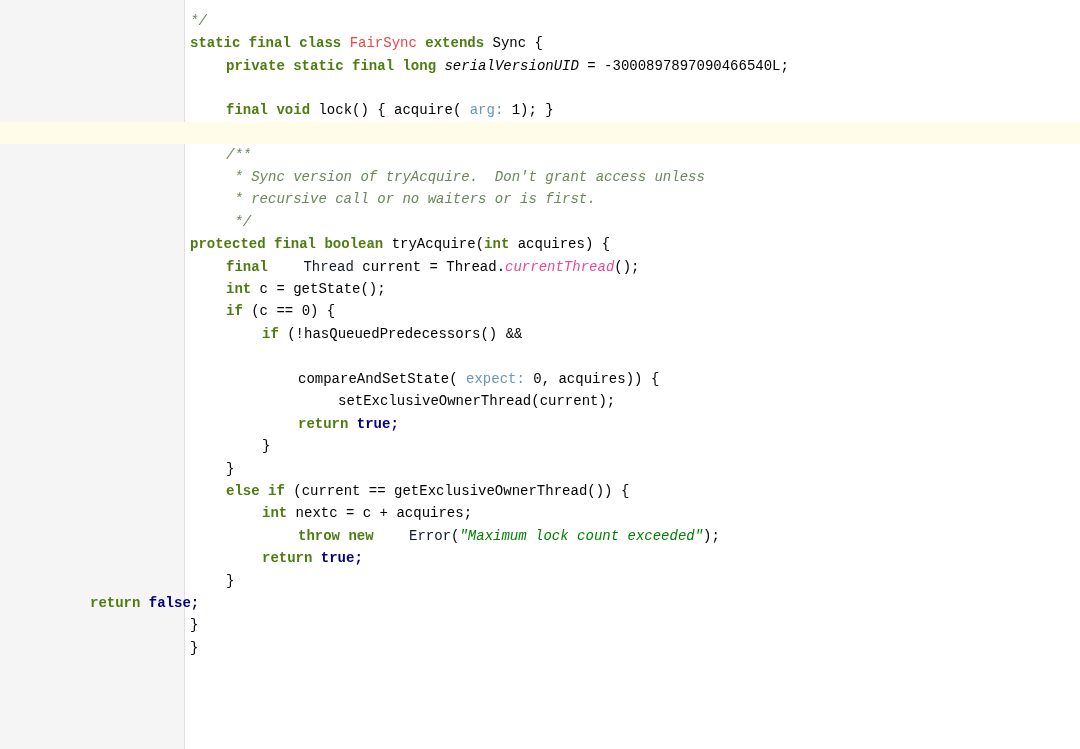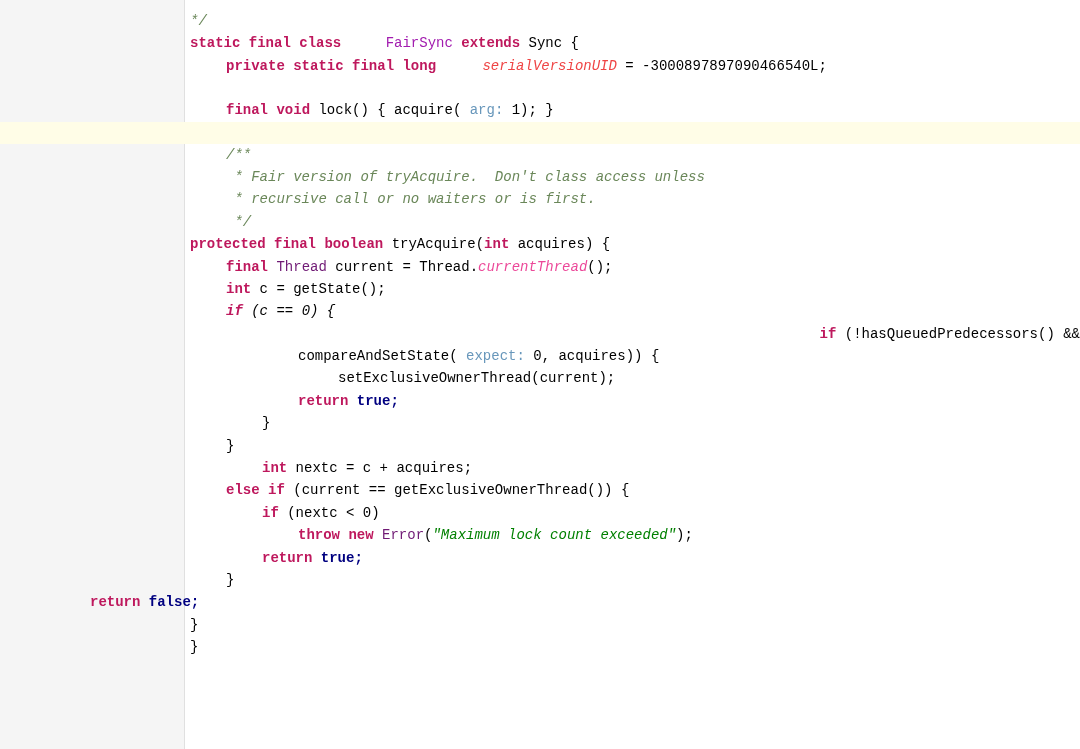--- a/index.html
+++ b/index.html
@@ -43,31 +43,31 @@
 
     .code-line.highlighted {
       background: #fffde7;
     }
 
     .line-content {
       display: inline;
     }
 
     
-    .kw { color: #be185d; font-weight: bold; } 
+    .kw { color: #4d7c0f; font-weight: bold; } 
     .kw2 { color: #000080; font-weight: bold; } 
-    .type { color: #701a75; } 
+    .type { color: #0f172a; margin-left: 27px; } 
     .method { color: #000000; } 
     .italic-method { color: #ec4899; font-style: italic; } 
     .comment { color: #6a8759; font-style: italic; } 
     .string { color: #008000; font-style: italic; } 
     .param-name { color: #6897bb; } 
-    .field { color: #ef4444; font-style: italic; margin-left: 38px; } 
+    .field { color: #000000; font-style: italic; } 
     .plain { color: #000000; } 
-    .class-name { color: #a21caf; margin-left: 36px; } 
+    .class-name { color: #ef4444; } 
 
     .left-gutter {
       position: absolute;
       left: 0;
       top: 0;
       width: 185px;
       height: 100%;
       background: #f5f5f5;
       border-right: 1px solid #e0e0e0;
     }
@@ -78,36 +78,35 @@
 <div class="code-container">
   <div class="left-gutter"></div>
   <div class="code-block" id="code-block">
   <div class="code-line" style="padding-left: 190px;"><span class="line-content"><span class="comment">*/</span></span></div>
       <div class="code-line" style="padding-left: 190px;"><span class="line-content"><span class="kw">static </span><span class="kw">final </span><span class="kw">class </span><span class="class-name">FairSync </span><span class="kw">extends </span><span class="plain">Sync {</span></span></div>
       <div class="code-line" style="padding-left: 226px;"><span class="line-content"><span class="kw">private </span><span class="kw">static </span><span class="kw">final </span><span class="kw">long </span><span class="field">serialVersionUID</span><span class="plain"> = -3000897897090466540L;</span></span></div>
       <div class="code-line" style="padding-left: 190px;"><span class="line-content"></span></div>
       <div class="code-line" style="padding-left: 226px;"><span class="line-content"><span class="kw">final </span><span class="kw">void </span><span class="method">lock</span><span class="plain">() { </span><span class="method">acquire</span><span class="plain">( </span><span class="param-name">arg:</span><span class="plain"> 1); }</span></span></div>
       <div class="code-line highlighted" style="padding-left: 190px;"><span class="line-content"></span></div>
       <div class="code-line" style="padding-left: 226px;"><span class="line-content"><span class="comment">/**</span></span></div>
-      <div class="code-line" style="padding-left: 226px;"><span class="line-content"><span class="comment"> * Fair version of tryAcquire.  Don't class access unless</span></span></div>
+      <div class="code-line" style="padding-left: 226px;"><span class="line-content"><span class="comment"> * Sync version of tryAcquire.  Don't grant access unless</span></span></div>
       <div class="code-line" style="padding-left: 226px;"><span class="line-content"><span class="comment"> * recursive call or no waiters or is first.</span></span></div>
       <div class="code-line" style="padding-left: 226px;"><span class="line-content"><span class="comment"> */</span></span></div>
       <div class="code-line" style="padding-left: 190px;"><span class="line-content"><span class="kw">protected </span><span class="kw">final </span><span class="kw">boolean </span><span class="method">tryAcquire</span><span class="plain">(</span><span class="kw">int </span><span class="plain">acquires) {</span></span></div>
       <div class="code-line" style="padding-left: 226px;"><span class="line-content"><span class="kw">final </span><span class="type">Thread </span><span class="plain">current = Thread.</span><span class="italic-method">currentThread</span><span class="plain">();</span></span></div>
       <div class="code-line" style="padding-left: 226px;"><span class="line-content"><span class="kw">int </span><span class="plain">c = </span><span class="method">getState</span><span class="plain">();</span></span></div>
-      <div class="code-line" style="padding-left: 226px; font-style: italic;"><span class="line-content"><span class="kw">if </span><span class="plain">(c == 0) {</span></span></div>
-      <div class="code-line" style="padding-left: 262px; justify-content: flex-end;"><span class="line-content"><span class="kw">if </span><span class="plain">(!hasQueuedPredecessors() &amp;&amp;</span></span></div>
-      <div class="code-line" style="padding-left: 298px;"><span class="line-content"><span class="method">compareAndSetState</span><span class="plain">( </span><span class="param-name">expect:</span><span class="plain"> 0, acquires)) {</span></span></div>
+      <div class="code-line" style="padding-left: 226px;"><span class="line-content"><span class="kw">if </span><span class="plain">(c == 0) {</span></span></div>
+      <div class="code-line" style="padding-left: 262px;"><span class="line-content"><span class="kw">if </span><span class="plain">(!hasQueuedPredecessors() &amp;&amp;</span></span></div>
+      <div class="code-line" style="padding-left: 298px; margin-top: 23px;"><span class="line-content"><span class="method">compareAndSetState</span><span class="plain">( </span><span class="param-name">expect:</span><span class="plain"> 0, acquires)) {</span></span></div>
       <div class="code-line" style="padding-left: 298px; margin-left: 40px;"><span class="line-content"><span class="method">setExclusiveOwnerThread</span><span class="plain">(current);</span></span></div>
       <div class="code-line" style="padding-left: 298px;"><span class="line-content"><span class="kw">return </span><span class="kw2">true;</span></span></div>
       <div class="code-line" style="padding-left: 262px;"><span class="line-content"><span class="plain">}</span></span></div>
       <div class="code-line" style="padding-left: 226px;"><span class="line-content"><span class="plain">}</span></span></div>
+      <div class="code-line" style="padding-left: 226px;"><span class="line-content"><span class="kw">else </span><span class="kw">if </span><span class="plain">(current == getExclusiveOwnerThread()) {</span></span></div>
       <div class="code-line" style="padding-left: 262px;"><span class="line-content"><span class="kw">int </span><span class="plain">nextc = c + acquires;</span></span></div>
-      <div class="code-line" style="padding-left: 226px;"><span class="line-content"><span class="kw">else </span><span class="kw">if </span><span class="plain">(current == getExclusiveOwnerThread()) {</span></span></div>
-      <div class="code-line" style="padding-left: 262px;"><span class="line-content"><span class="kw">if </span><span class="plain">(nextc &lt; 0)</span></span></div>
       <div class="code-line" style="padding-left: 298px;"><span class="line-content"><span class="kw">throw </span><span class="kw">new </span><span class="type">Error</span><span class="plain">(</span><span class="string">"Maximum lock count exceeded"</span><span class="plain">);</span></span></div>
       <div class="code-line" style="padding-left: 262px;"><span class="line-content"><span class="kw">return </span><span class="kw2">true;</span></span></div>
       <div class="code-line" style="padding-left: 226px;"><span class="line-content"><span class="plain">}</span></span></div>
       <div class="code-line" style="padding-left: 90px;"><span class="line-content"><span class="kw">return </span><span class="kw2">false;</span></span></div>
       <div class="code-line" style="padding-left: 190px;"><span class="line-content"><span class="plain">}</span></span></div>
       <div class="code-line" style="padding-left: 190px;"><span class="line-content"><span class="plain">}</span></span></div>
     </div>
 </div>
 
 </body></html>

